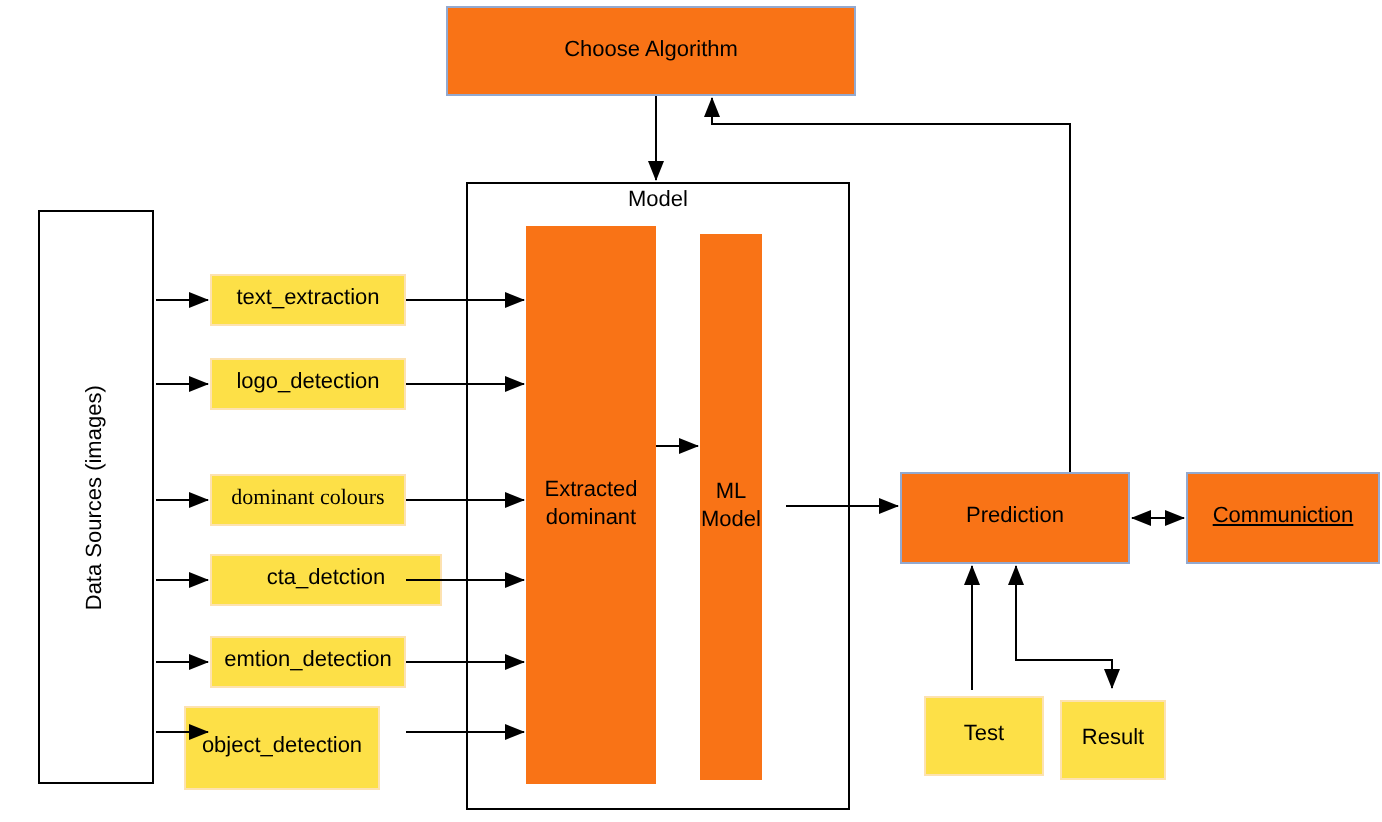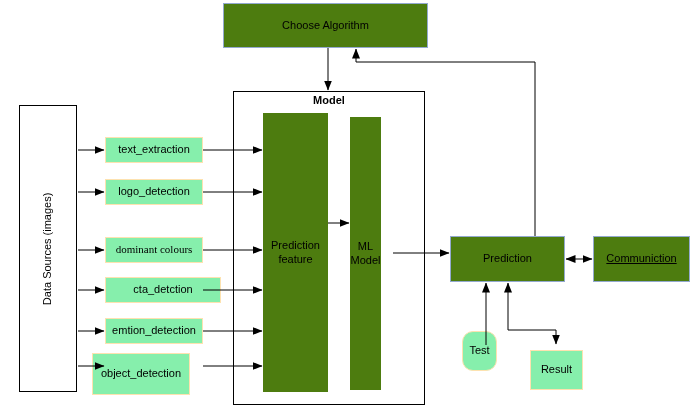--- a/index.html
+++ b/index.html
@@ -6,27 +6,26 @@
   body{
     width:691px;height:411px;position:relative;background:#ffffff;
     font-family:"Liberation Sans","DejaVu Sans",sans-serif;
     font-size:11px;color:#000;overflow:hidden;
   }
   .node{
     position:absolute;box-sizing:border-box;
     display:flex;align-items:center;justify-content:center;
     text-align:center;line-height:1.25;
   }
-  .blue{background:#4d7c0f;border:1px solid #93a9cf;}
-  .orange{background:#86efac;border:1px solid #fde2b0;}
+  .blue{background:#f97316;border:1px solid #93a9cf;}
+  .orange{background:#fde047;border:1px solid #fde2b0;}
   .plain{background:#ffffff;border:1px solid #000000;}
   .model-label{
     position:absolute;left:233px;top:94px;width:192px;
     text-align:center;
-    font-weight:bold;
   }
   .vtext{transform:rotate(-90deg);white-space:nowrap;}
   svg.connectors{position:absolute;left:0;top:0;pointer-events:none;}
 </style>
 </head>
 <body>
 
 <div class="node blue" style="left:223px;top:3px;width:205px;height:45px;">
   <span>Choose Algorithm</span>
 </div>
@@ -51,36 +50,36 @@
   <span>emtion_detection</span>
 </div>
 <div class="node orange" style="left:92px;top:353px;width:98px;height:42px;">
   <span>object_detection</span>
 </div>
 
 <div class="node plain" style="left:233px;top:91px;width:192px;height:314px;"></div>
 <div class="model-label">Model</div>
 
 <div class="node blue" style="left:263px;top:113px;width:65px;height:279px;border:none;">
-  <span>Prediction feature</span>
+  <span>Extracted dominant</span>
 </div>
 
 <div class="node blue" style="left:350px;top:117px;width:31px;height:273px;border:none;">
   <span>ML Model</span>
 </div>
 
 <div class="node blue" style="left:450px;top:236px;width:115px;height:46px;">
   <span>Prediction</span>
 </div>
 
 <div class="node blue" style="left:593px;top:236px;width:97px;height:46px;text-decoration:underline;">
   <span>Communiction</span>
 </div>
 
-<div class="node orange" style="left:462px;top:331px;width:35px;height:40px;border-radius:11px;">
+<div class="node orange" style="left:462px;top:348px;width:60px;height:40px;">
   <span>Test</span>
 </div>
 
 <div class="node orange" style="left:530px;top:350px;width:53px;height:40px;">
   <span>Result</span>
 </div>
 
 <svg class="connectors" width="691" height="411" viewBox="0 0 691 411">
   <defs>
     <marker id="arrow" markerUnits="userSpaceOnUse" markerWidth="10" markerHeight="8" refX="9.5" refY="4" orient="auto">

